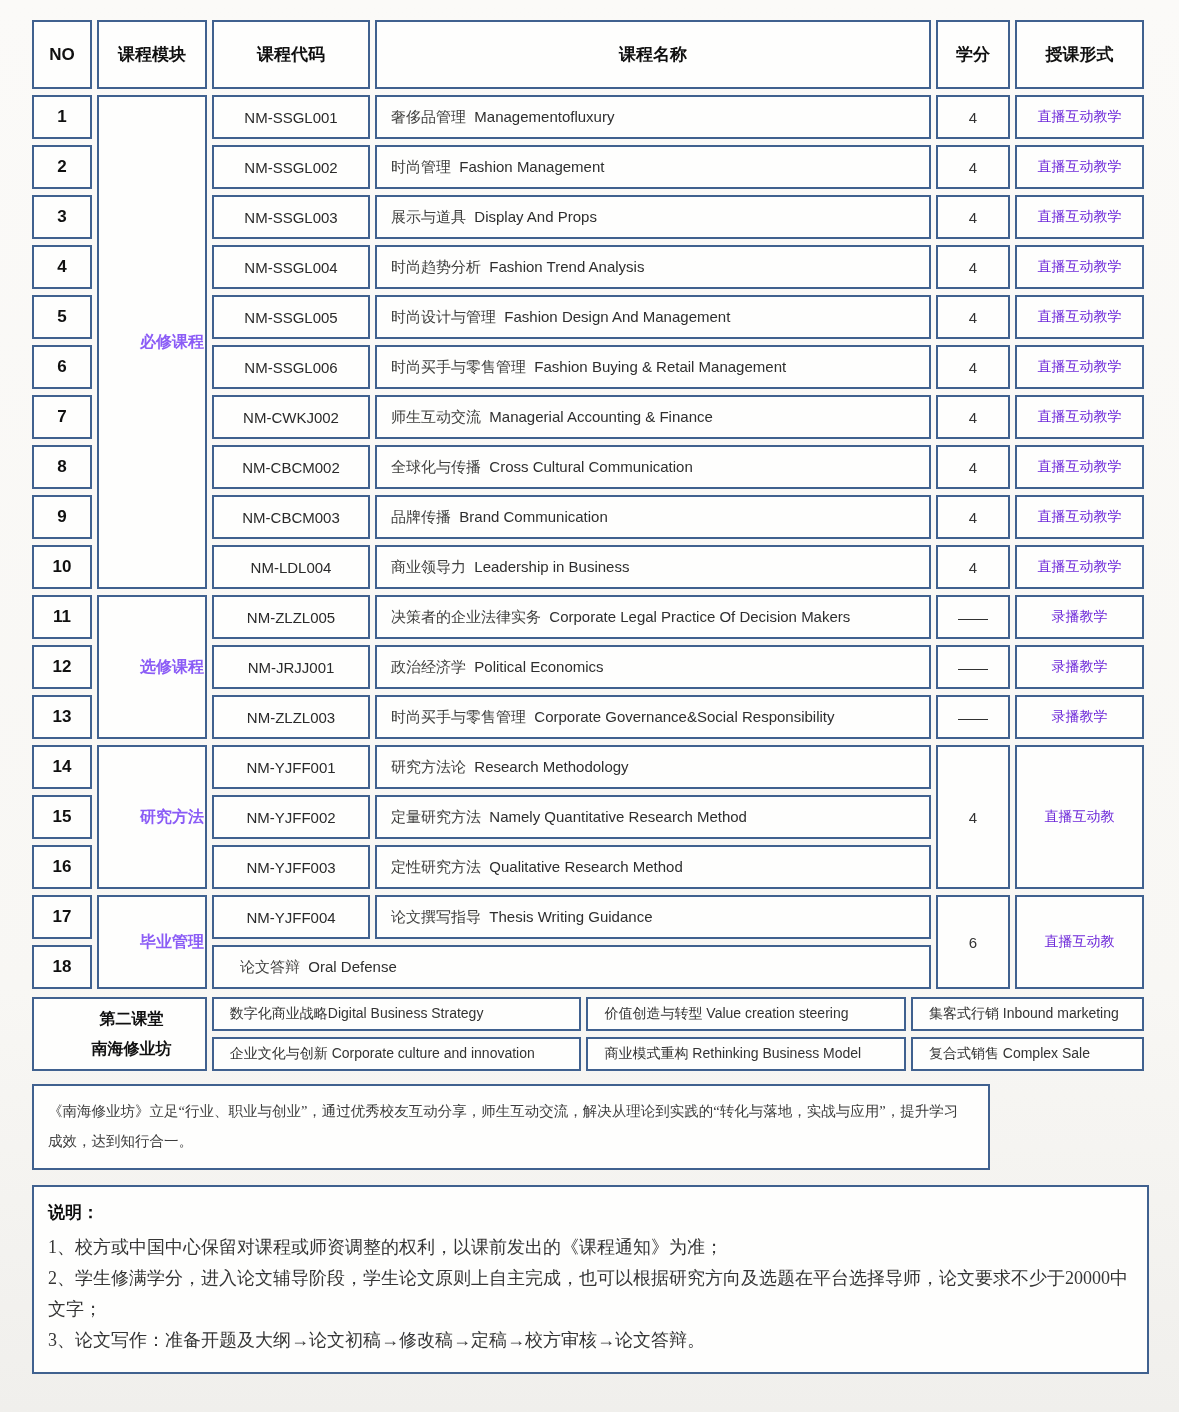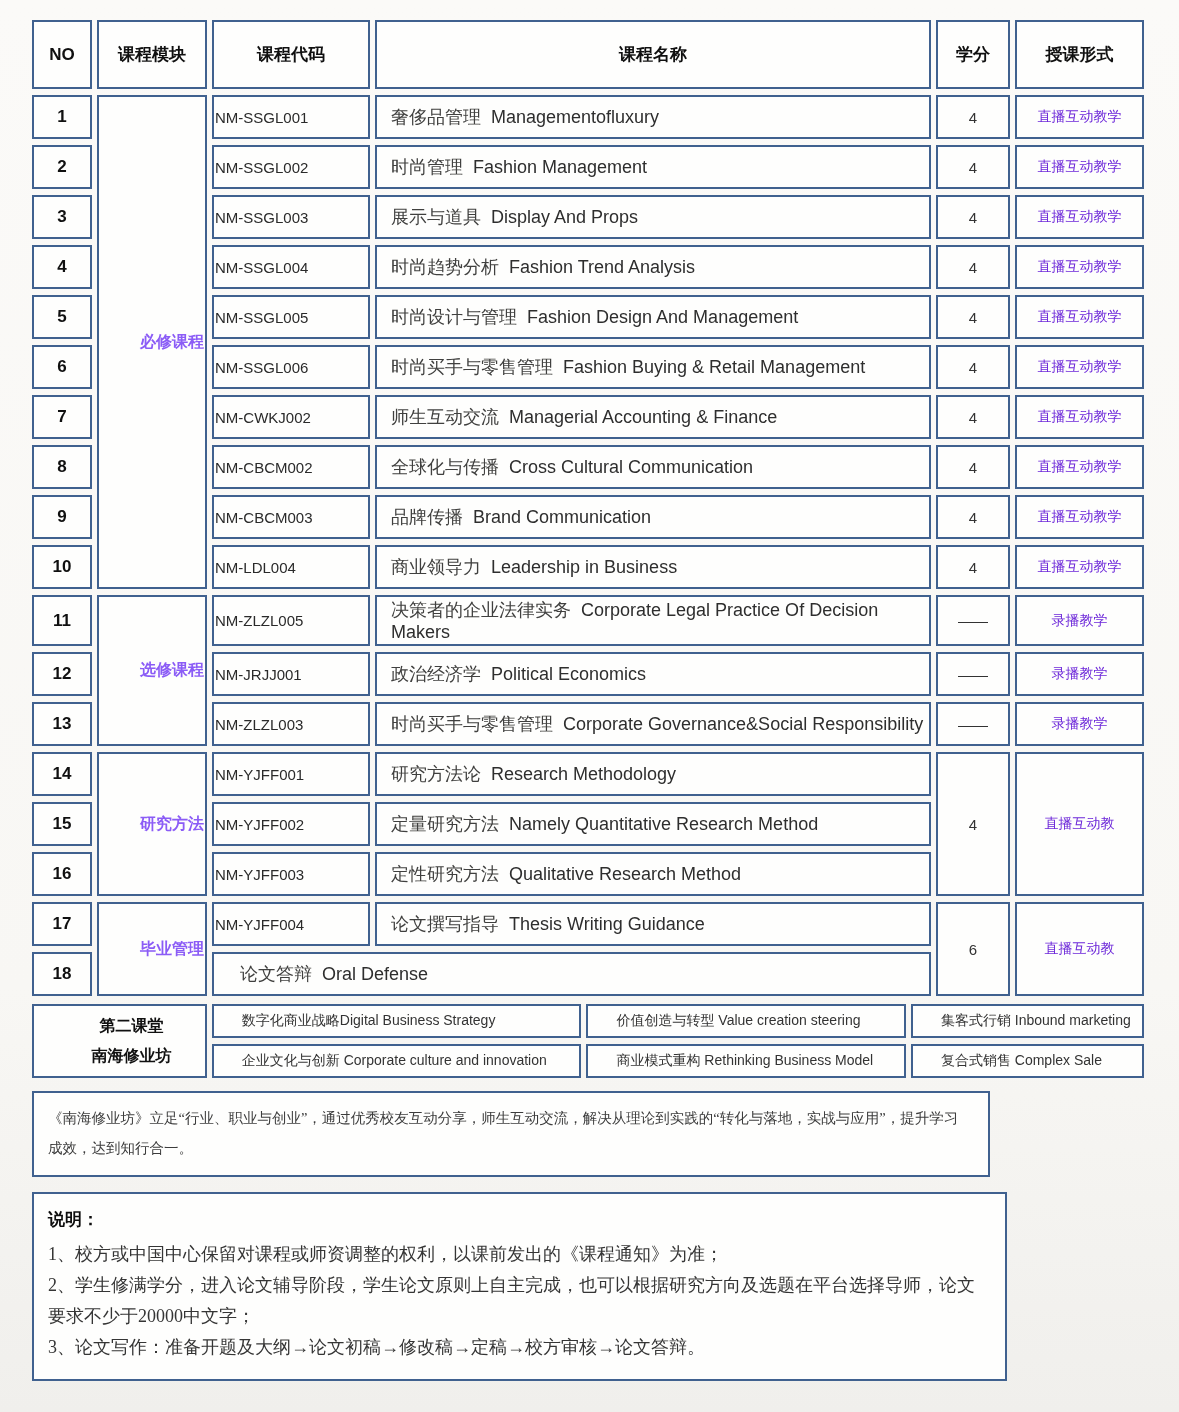--- a/index.html
+++ b/index.html
@@ -48,28 +48,28 @@
     font-size:17px;
     color:#101010;
   }
   .c-mod{
     text-align:right;
     font-weight:bold;
     font-size:16px;
     color:#8b5cf6;
   }
   .c-code{
-    text-align:left;
+    text-align:center;
     font-size:15px;
     color:#2a2a2a;
   }
   .c-name{
     text-align:left;
     padding-left:14px;
-    font-size:18px;
+    font-size:15px;
     color:#2e2e2e;
     margin-top:39px;
   }
   .c-name .cn{
     font-family:"Liberation Serif","DejaVu Serif",serif;
     color:#40403f;
   }
   .c-name.merged{padding-left:26px;}
   .c-credit{
     text-align:center;
@@ -86,37 +86,37 @@
     text-align:center;
     font-weight:bold;
     font-size:16px;
     color:#101010;
     line-height:1.9;
     padding-left:25px;
   }
   .c2-cell{
     height:34px;
     text-align:left;
-    padding-left:28px;
+    padding-left:16px;
     font-size:14px;
     color:#333;
   }
   .note-box{
     width:958px;
     border:2px solid var(--border);
     background:var(--cell-bg);
     margin-top:7px;
     padding:10px 16px 12px 14px;
     font-size:14.5px;
     line-height:30px;
     color:#3c3c3c;
     font-family:"Liberation Serif","DejaVu Serif",serif;
   }
   .notes-box{
-    width:975px;
+    width:1117px;
     border:2px solid var(--border);
     background:var(--cell-bg);
     margin-top:15px;
     padding:14px 18px 16px 14px;
   }
   .notes-title{
     font-size:17px;
     font-weight:bold;
     color:#0d0d0d;
     margin-bottom:8px;

